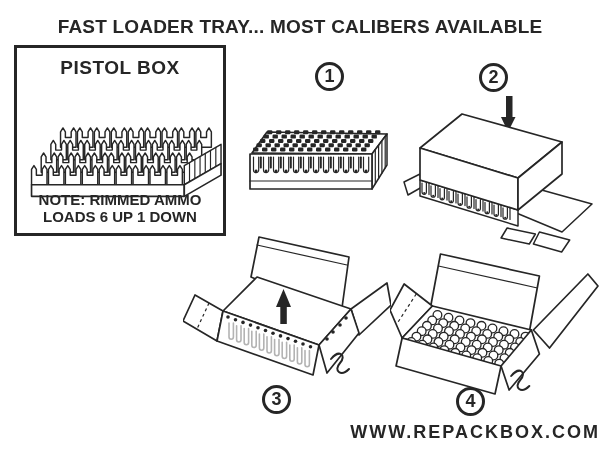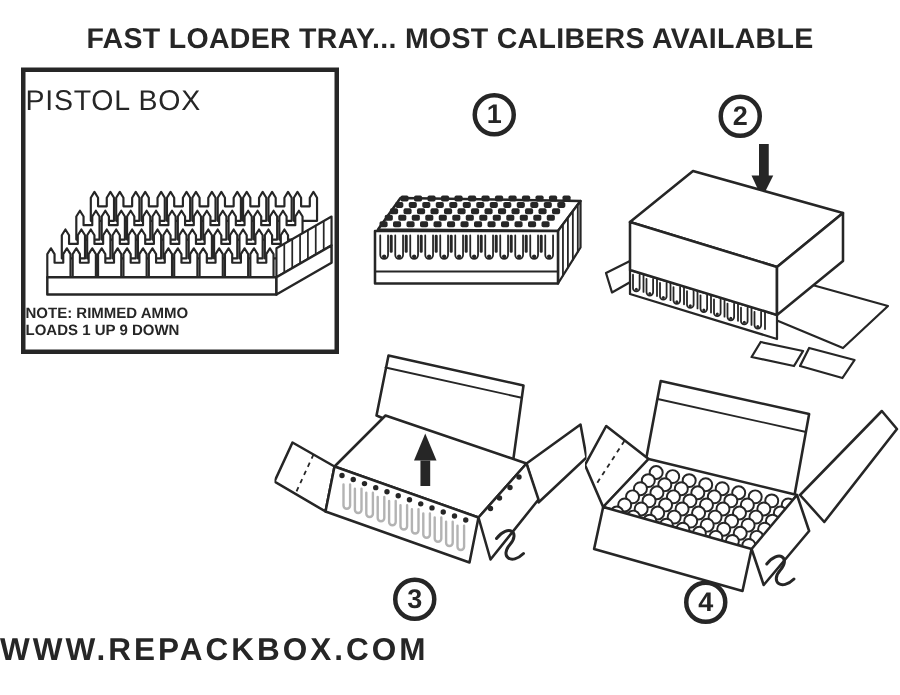--- a/index.html
+++ b/index.html
@@ -2,25 +2,25 @@
 <html><head>
 <meta charset="utf-8">
 <style>
   html,body{margin:0;padding:0;background:#fff;}
   #stage{position:relative;width:600px;height:463px;background:#fff;overflow:hidden;
          font-family:"Liberation Sans",sans-serif;color:#262626;}
   .abs{position:absolute;}
   #title{top:16px;left:0;width:600px;text-align:center;font-size:19px;font-weight:bold;
          letter-spacing:0.2px;white-space:nowrap;}
   #panel{left:14px;top:45px;width:212px;height:191px;border:3px solid #262626;box-sizing:border-box;}
-  #panel-title{top:9px;left:0;width:100%;text-align:left;font-size:19px;font-weight:normal;letter-spacing:0.5px;}
-  #panel-note{bottom:7px;left:0;width:100%;text-align:left;font-size:10px;font-weight:bold;line-height:1.12;}
+  #panel-title{top:9px;left:0;width:100%;text-align:center;font-size:19px;font-weight:bold;letter-spacing:0.5px;}
+  #panel-note{bottom:7px;left:0;width:100%;text-align:center;font-size:15px;font-weight:bold;line-height:1.12;}
   .badge{width:29px;height:29px;border:3px solid #262626;border-radius:50%;box-sizing:border-box;
          display:flex;align-items:center;justify-content:center;font-size:18px;font-weight:bold;background:#fff;}
-  #url{top:422px;left:0;width:600px;text-align:left;font-size:21px;font-weight:bold;letter-spacing:2px;}
+  #url{top:422px;left:0;width:600px;text-align:right;font-size:18px;font-weight:bold;letter-spacing:2px;}
   
   .s{fill:#fff;stroke:#262626;stroke-width:1.5;stroke-linejoin:round;}
   .s2{fill:#fff;stroke:#262626;stroke-width:1.7;stroke-linejoin:round;}
   .ln{fill:none;stroke:#262626;stroke-width:1.2;stroke-linecap:round;}
   .dk{fill:#262626;stroke:none;}
   .gy{fill:none;stroke:#b3b3b3;stroke-width:1.6;stroke-linecap:round;}
   .dsh{fill:none;stroke:#262626;stroke-width:1.2;stroke-dasharray:3 3;}
   .am{fill:#fff;stroke:#262626;stroke-width:1.3;}
 </style>
 </head>
@@ -89,21 +89,21 @@
           <use href="#pf" x="136.5" y="66"></use>
           <use href="#pf" x="154" y="66"></use>
       </g>
 
       <polygon class="s2" points="14,88 172,88 172,100 14,100"></polygon>
       <polygon class="s2" points="172,88 210,66 210,78 172,100"></polygon>
     </svg>
 
     <div id="panel-note" class="abs">
       <div>NOTE: RIMMED AMMO</div>
-      <div>LOADS 1 UP 9 DOWN</div>
+      <div>LOADS 6 UP 1 DOWN</div>
     </div>
   </div>
 
   <div class="badge abs" style="left:315px;top:62px;">
       <span>1</span>
     </div>
   <div class="badge abs" style="left:479px;top:63px;">
       <span>2</span>
     </div>
   <div class="badge abs" style="left:262px;top:385px;">

